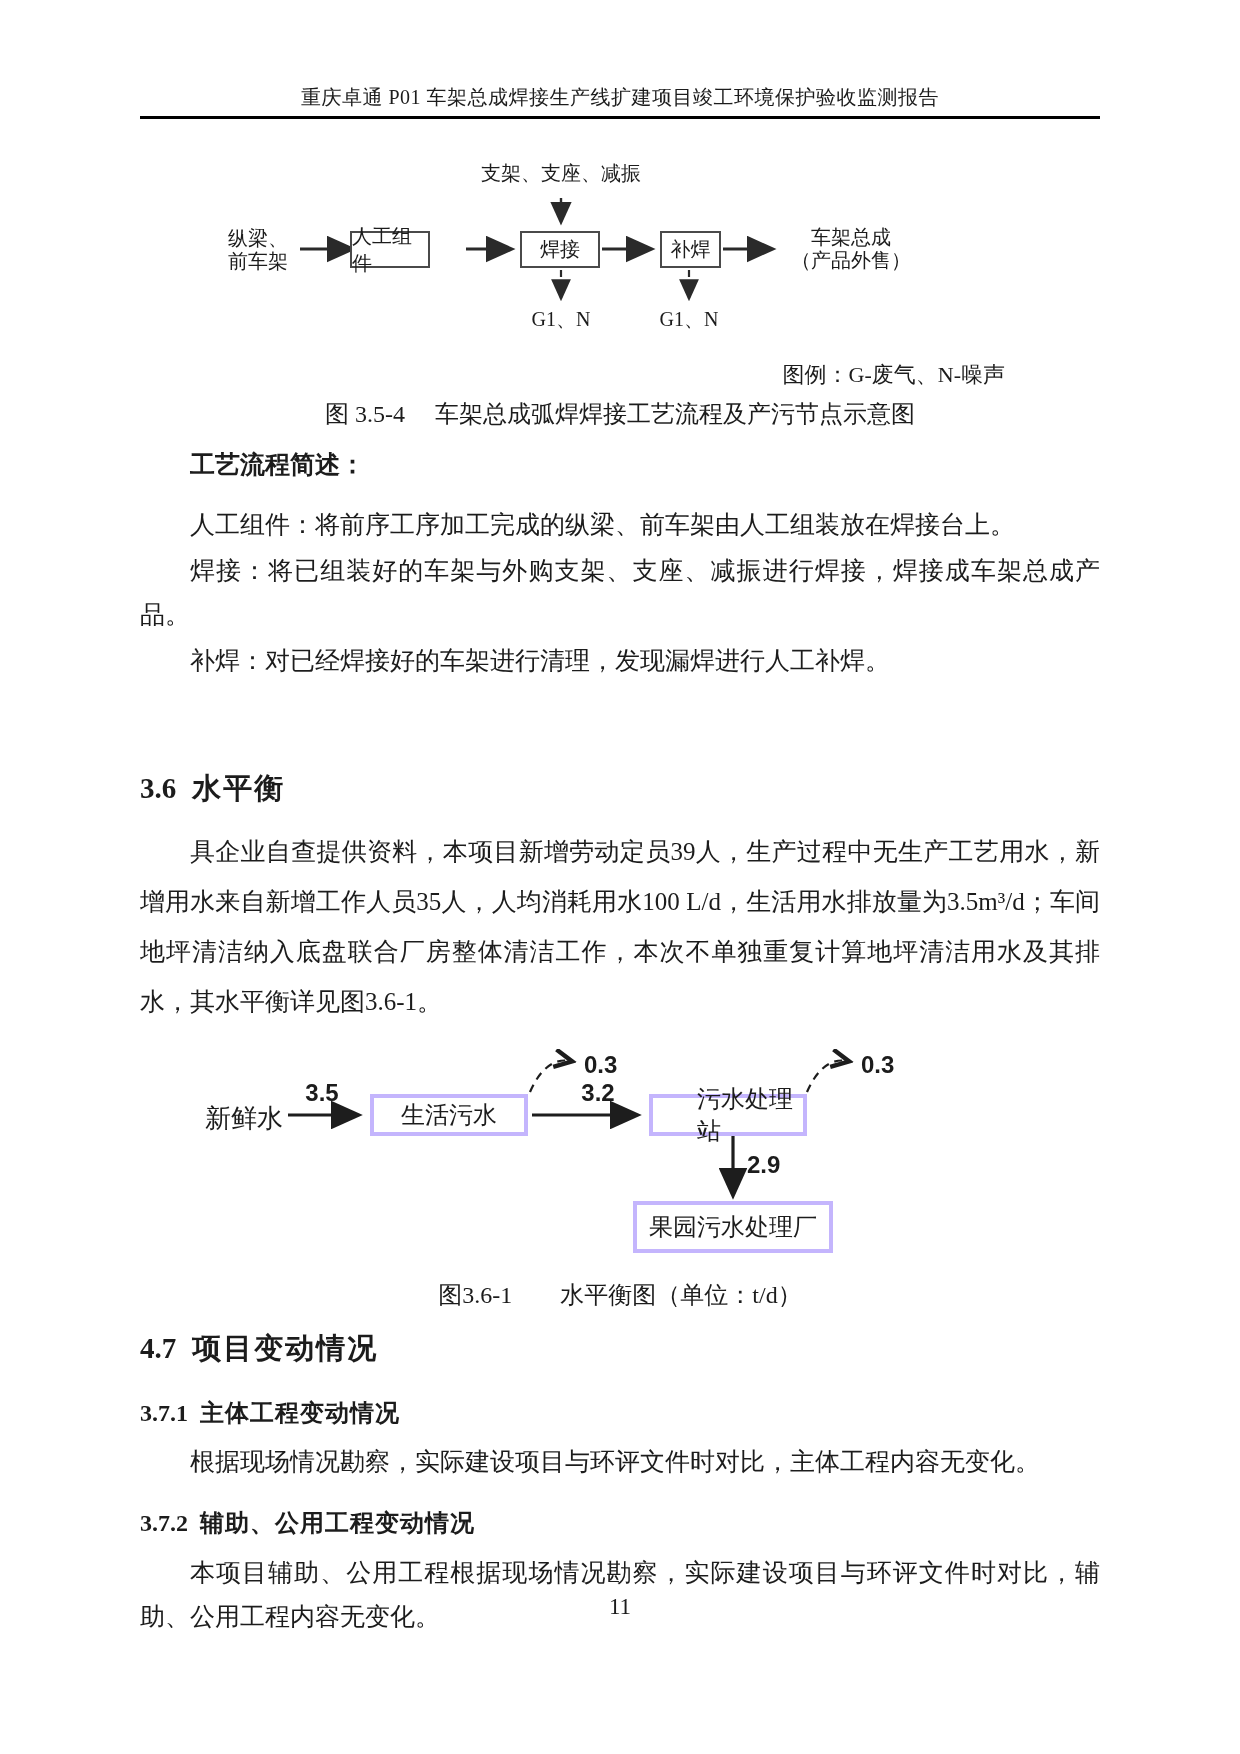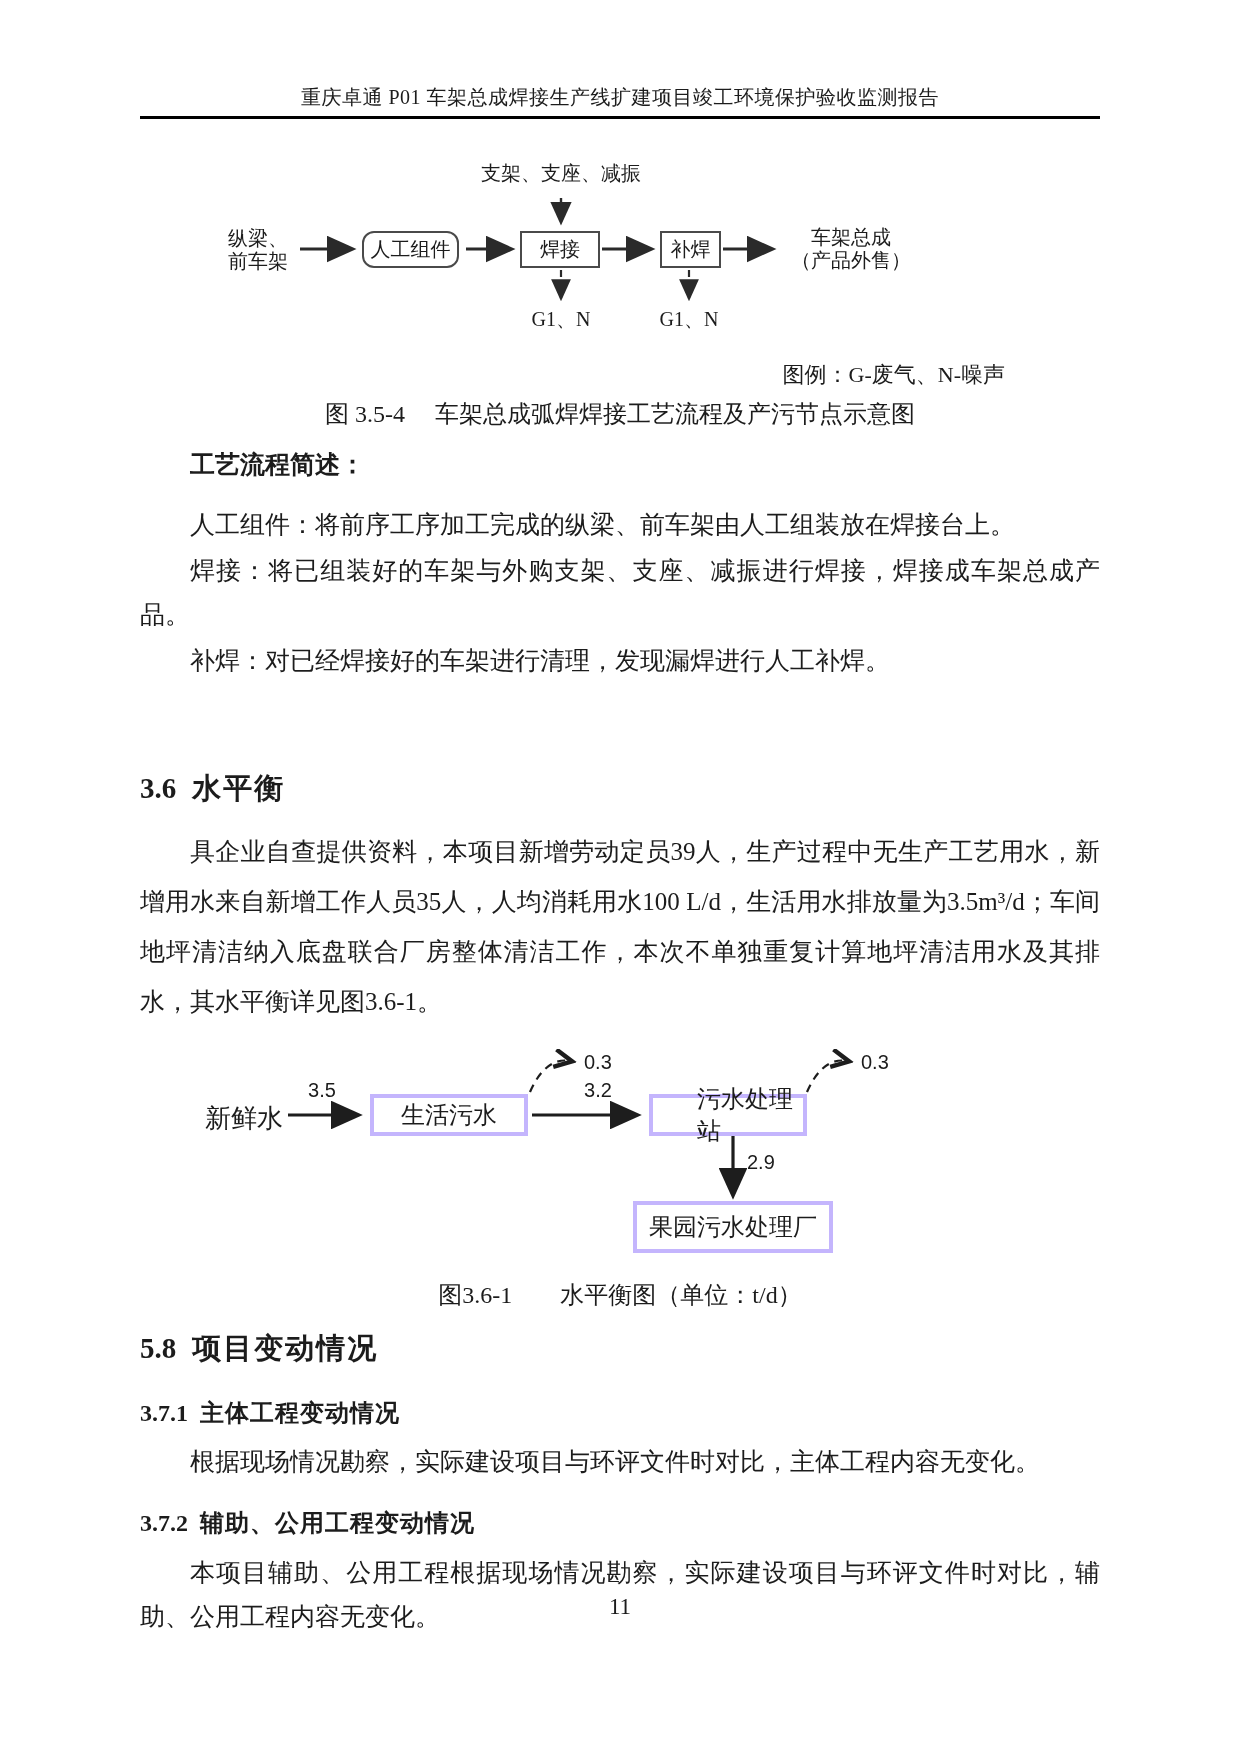--- a/index.html
+++ b/index.html
@@ -32,22 +32,22 @@
 
   
   .flow-diagram{position:relative;margin:27px 0 0 180px;width:760px;height:200px;}
   .flow-diagram .dbox{border:2px solid #4a4a4a;font-size:20px;height:37px;top:85px;}
   .flow-diagram .dlabel{font-size:20px;line-height:23px;}
 
   
   .water-diagram{position:relative;margin:22px 0 0 180px;width:780px;height:210px;}
   .water-diagram .dbox{border:4px solid #c4b5fd;font-size:24px;}
   .wd-num{
-    position:absolute;font-size:20px;
-    font-family:"Liberation Sans","DejaVu Sans",sans-serif;font-weight:normal;
+    position:absolute;font-size:24px;
+    font-family:"Liberation Sans","DejaVu Sans",sans-serif;font-weight:bold;
   }
   .wd-src{position:absolute;font-size:26px;}
 
   
   .content{padding:0 140px;}
   .proc-heading{
     margin:18px 0 0 50px;font-size:25px;font-weight:bold;
     font-family:"Liberation Sans","DejaVu Sans",sans-serif;
   }
   p.body-par{margin:2px 0 0;font-size:25px;line-height:44px;text-indent:2em;text-align:justify;}
@@ -88,21 +88,21 @@
       <line x1="543" y1="103" x2="592" y2="103" stroke="#2a2a2a" stroke-width="3" marker-end="url(#ah)"></line>
       <line x1="381" y1="124" x2="381" y2="152" stroke="#2a2a2a" stroke-width="2.2" stroke-dasharray="7,5" marker-end="url(#ah)"></line>
       <line x1="509" y1="124" x2="509" y2="152" stroke="#2a2a2a" stroke-width="2.2" stroke-dasharray="7,5" marker-end="url(#ah)"></line>
     </svg>
 
     <div class="dlabel" style="left:271px;top:16px;width:220px;">支架、支座、减振</div>
     <div class="dlabel" style="left:40px;top:81px;width:76px;">
       <div>纵梁、</div>
       <div>前车架</div>
     </div>
-    <div class="dbox" style="left:182px;width:97px;border-radius:12px;">人工组件</div>
+    <div class="dbox" style="left:170px;width:80px;">人工组件</div>
     <div class="dbox" style="left:340px;width:80px;">焊接</div>
     <div class="dbox" style="left:480px;width:61px;text-align:right;">补焊</div>
     <div class="dlabel" style="left:608px;top:80px;width:126px;">
       <div>车架总成</div>
       <div>（产品外售）</div>
     </div>
     <div class="dlabel" style="left:341px;top:162px;width:80px;">G1、N</div>
     <div class="dlabel" style="left:469px;top:162px;width:80px;">G1、N</div>
   </div>
 
@@ -146,21 +146,21 @@
     <div class="dbox" style="left:469px;top:45px;width:158px;height:42px;padding-left:44px;">污水处理站</div>
     <div class="wd-num" style="left:681px;top:2px;">0.3</div>
     <div class="wd-num" style="left:567px;top:102px;">2.9</div>
     <div class="dbox" style="left:453px;top:152px;width:200px;height:52px;">果园污水处理厂</div>
   </div>
 
   <div class="fig-caption2">图3.6-1　　水平衡图（单位：t/d）</div>
 
   <div class="content">
     <h2 class="sec sec37">
-      <span class="num">5.8</span><span class="txt">项目变动情况</span>
+      <span class="num">4.7</span><span class="txt">项目变动情况</span>
     </h2>
     <h3 class="subsec">
       <span class="num">3.7.1</span><span class="txt">主体工程变动情况</span>
     </h3>
     <p class="single">根据现场情况勘察，实际建设项目与环评文件时对比，主体工程内容无变化。</p>
     <h3 class="subsec">
       <span class="num">3.7.2</span><span class="txt">辅助、公用工程变动情况</span>
     </h3>
     <p class="last">本项目辅助、公用工程根据现场情况勘察，实际建设项目与环评文件时对比，辅助、公用工程内容无变化。</p>
   </div>

